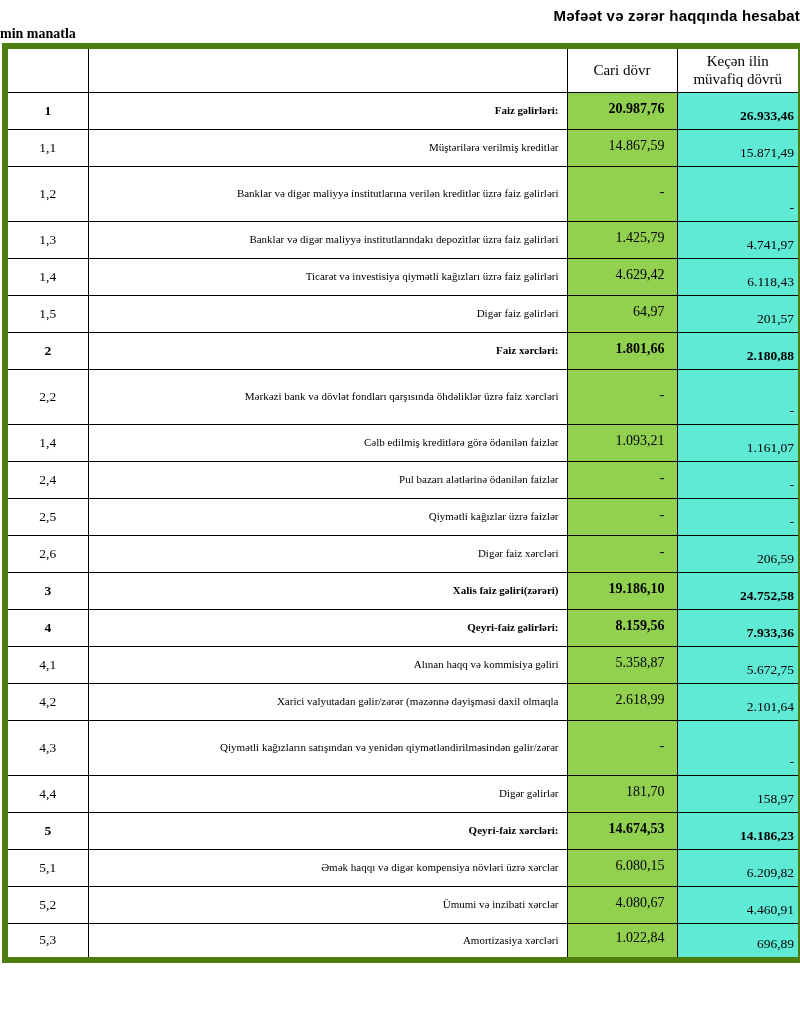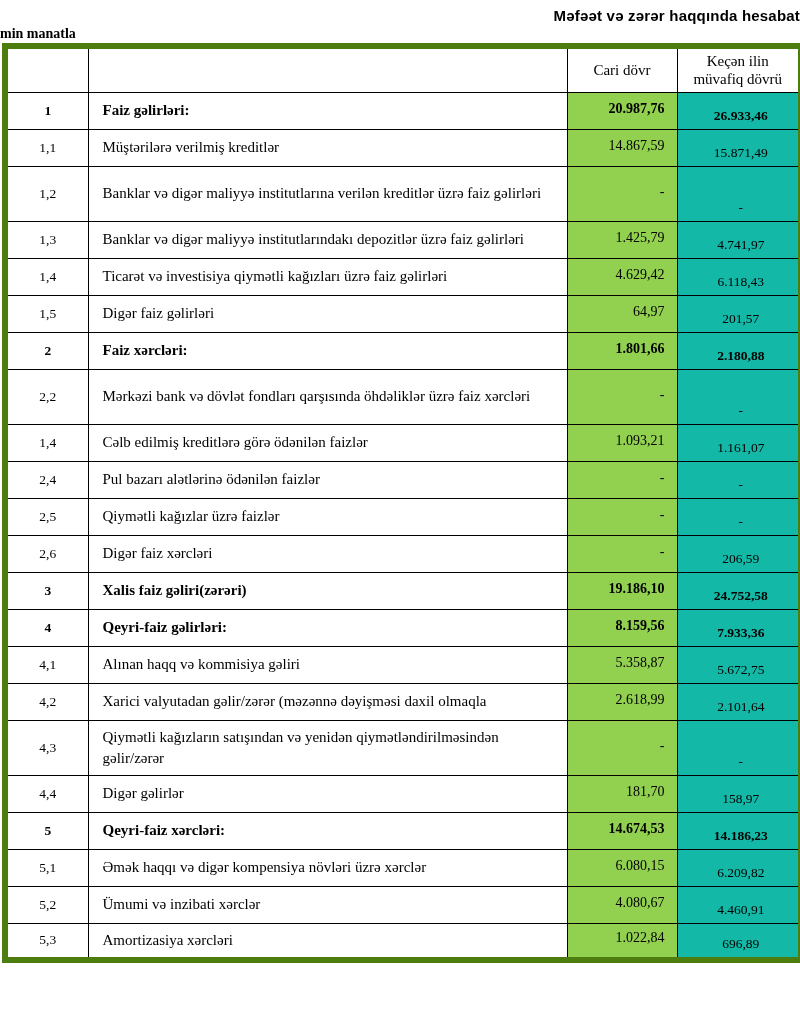--- a/index.html
+++ b/index.html
@@ -57,36 +57,36 @@
 
   tr.data-row { height: 37px; }
   tr.data-row.tall-row { height: 55px; }
 
   td.num-cell {
     text-align: center;
     vertical-align: middle;
     font-size: 13.5px;
   }
   td.desc-cell {
-    text-align: left;
-    vertical-align: middle;
-    font-size: 15px;
+    text-align: right;
+    vertical-align: middle;
+    font-size: 11px;
     padding: 2px 8px 2px 14px;
     line-height: 1.35;
   }
   td.cur-cell {
     background: #92d050;
     text-align: right;
     vertical-align: middle;
     font-size: 14px;
     padding: 0 12px 4px 4px;
   }
   td.prev-cell {
-    background: #14b8a6;
-    text-align: center;
+    background: #5eead4;
+    text-align: right;
     vertical-align: bottom;
     font-size: 13.5px;
     padding: 2px 4px 5px 10px;
   }
   tr.bold-row td { font-weight: bold; }
 </style>
 </head>
 <body>
 
 <div class="page-title">Məfəət və zərər haqqında hesabat</div>

